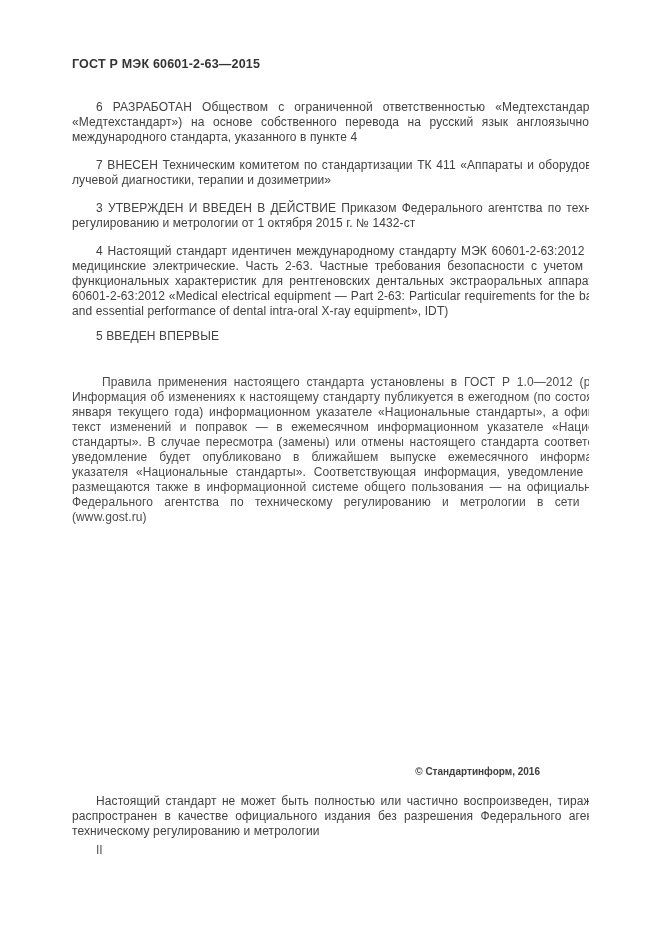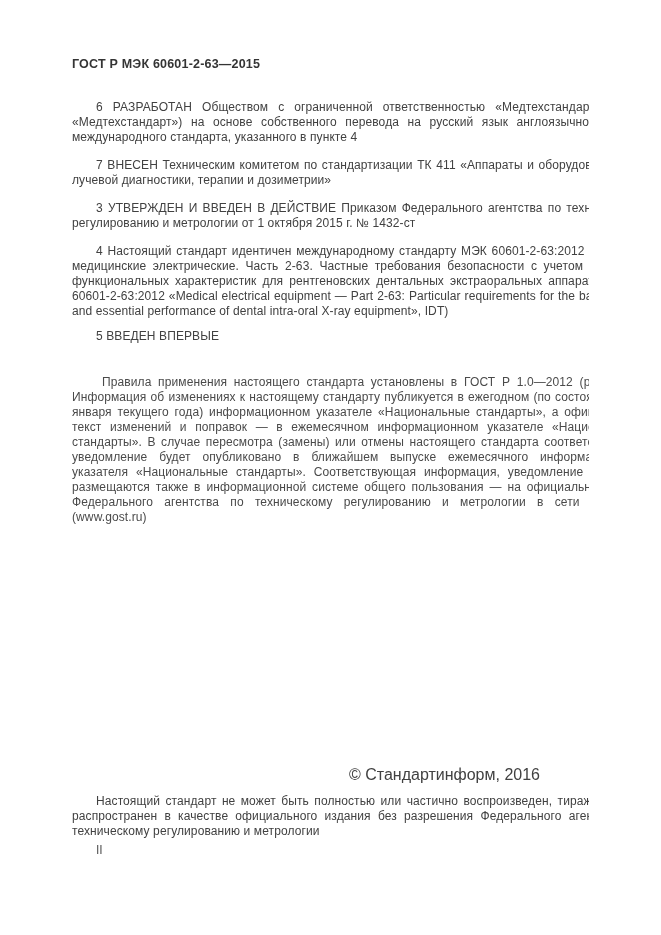--- a/index.html
+++ b/index.html
@@ -59,23 +59,24 @@
     line-height: 15px;
     text-align: justify;
     text-indent: 30px;
     color: #4a4a4a;
     letter-spacing: 0.1px;
   }
   .copyright {
     position: absolute;
     top: 766px;
     right: 49px;
-    font-size: 16px;
+    font-size: 10px;
     color: #414141;
     white-space: nowrap;
+    font-weight: bold;
   }
   .restriction {
     position: absolute;
     left: 72px;
     top: 794px;
     width: 572px;
     margin: 0;
     font-size: 12px;
     line-height: 15px;
     text-align: justify;

